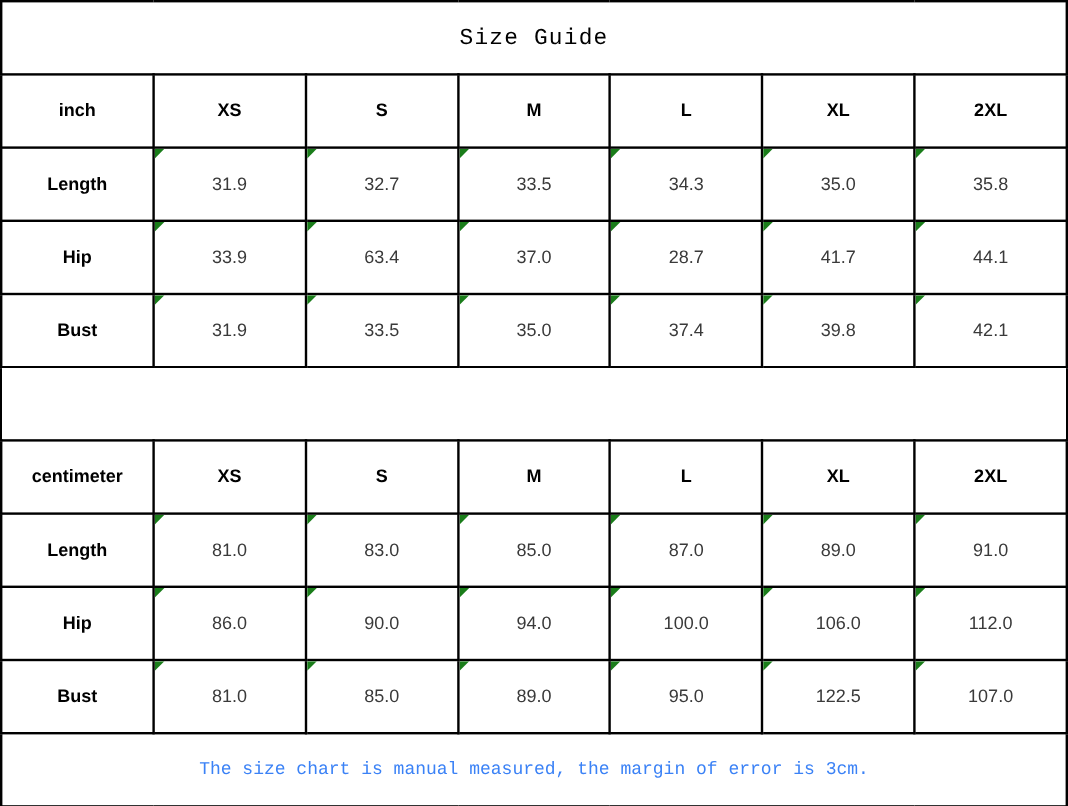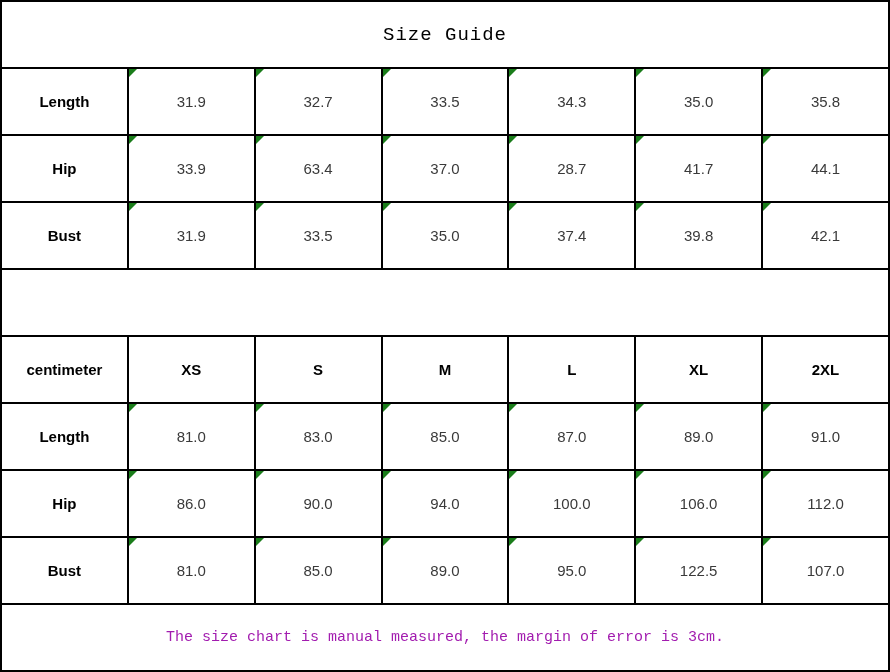--- a/index.html
+++ b/index.html
@@ -46,21 +46,21 @@
   }
   td.val {
     font-size: 15px;
     color: #3a3a3a;
     margin-top: 46px;
   }
   td.gap-cell { background: #ffffff; }
   td.footer-cell {
     font-family: "Liberation Mono", "DejaVu Sans Mono", monospace;
     font-size: 15px;
-    color: #a21caf;
+    color: #3b82f6;
   }
   .flag {
     position: absolute;
     top: 0;
     left: 0;
     width: 0;
     height: 0;
     border-top: 8px solid var(--flag-color, #1a7d1a);
     border-right: 8px solid transparent;
     pointer-events: none;
@@ -79,20 +79,29 @@
         <col style="width:14.285%">
         <col style="width:14.285%">
         <col style="width:14.29%">
     </colgroup>
     <tbody>
 
       <tr class="r">
         <td colspan="7" class="title-cell">Size Guide</td>
       </tr>
 
+      <tr class="r">
+        <td class="hdr">inch</td>
+        <td class="hdr">XS</td>
+        <td class="hdr">S</td>
+        <td class="hdr">M</td>
+        <td class="hdr">L</td>
+        <td class="hdr">XL</td>
+        <td class="hdr">2XL</td>
+      </tr>
 
       <tr class="r">
         <td class="rowlabel">Length</td>
         <td class="val"><span class="flag"></span><span>31.9</span></td>
         <td class="val"><span class="flag"></span><span>32.7</span></td>
         <td class="val"><span class="flag"></span><span>33.5</span></td>
         <td class="val"><span class="flag"></span><span>34.3</span></td>
         <td class="val"><span class="flag"></span><span>35.0</span></td>
         <td class="val"><span class="flag"></span><span>35.8</span></td>
       </tr>

